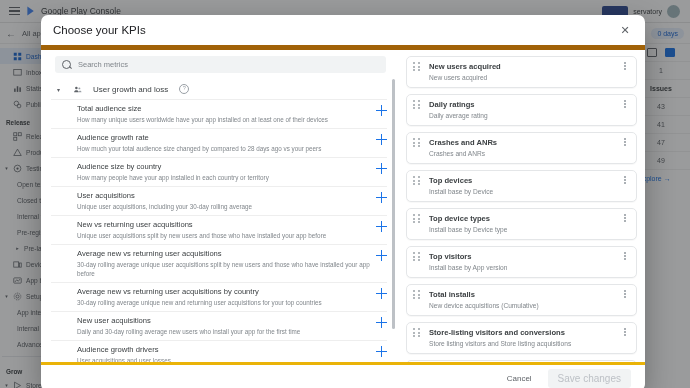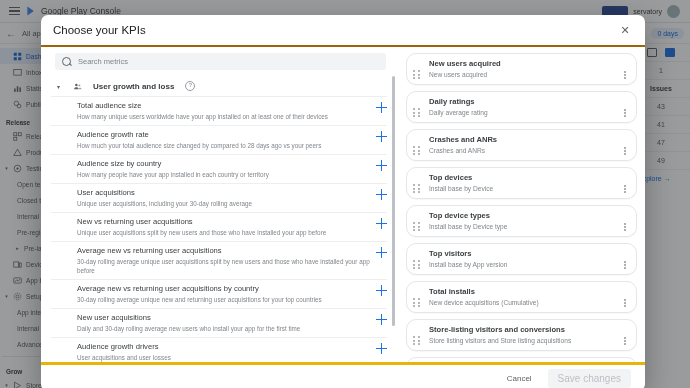--- a/index.html
+++ b/index.html
@@ -46,51 +46,51 @@
   
   #modal{
     position:absolute;left:41px;top:15px;width:604px;height:376px;
     background:#fff;border-radius:7px;box-shadow:0 10px 30px rgba(0,0,0,.30);
     display:flex;flex-direction:column;overflow:hidden;
   }
   #modal-head{height:30px;flex:0 0 30px;display:flex;align-items:center;padding:0 12px;}
   #modal-title{font-size:11.5px;color:#202124;}
   #close-btn{margin-left:auto;width:16px;height:16px;display:flex;align-items:center;justify-content:center;
              font-size:11px;color:#5f6368;cursor:pointer;}
-  #modal-body{flex:1;display:flex;min-height:0;border-top:2px solid #a16207;}
+  #modal-body{flex:1;display:flex;min-height:0;border-top:5px solid #a16207;}
   
   #left-col{width:345px;flex:0 0 345px;display:flex;flex-direction:column;min-height:0;padding:6px 0 0 10px;}
   #search-wrap{height:17px;flex:0 0 17px;background:#f1f3f4;border-radius:3px;display:flex;align-items:center;
                gap:5px;padding:0 7px;margin:0 10px 6px 4px;}
   #search-input{border:0;background:transparent;outline:none;font-size:7.5px;color:#5f6368;flex:1;
                 font-family:inherit;}
   #search-input::placeholder{color:#80868b;}
   .mag{width:7px;height:7px;border:1.1px solid #5f6368;border-radius:50%;position:relative;flex:0 0 7px;}
   .mag:after{content:"";position:absolute;width:3px;height:1.1px;background:#5f6368;transform:rotate(45deg);right:-2px;bottom:0;}
   #metric-scroll{flex:1;overflow:hidden;position:relative;padding-right:9px;}
-  .cat-head{display:flex;align-items:center;gap:11px;height:20px;padding-left:4px;font-weight:bold;}
+  .cat-head{display:flex;align-items:center;gap:11px;height:20px;padding-left:4px;}
   .cat-caret{font-size:6px;color:#5f6368;width:7px;text-align:center;}
   .cat-ico{width:9px;height:9px;flex:0 0 9px;}
   .cat-label{font-size:8px;color:#3c4043;}
   .cat-info{width:8px;height:8px;border:1px solid #9aa0a6;border-radius:50%;font-size:5.5px;color:#9aa0a6;
             display:flex;align-items:center;justify-content:center;line-height:1;}
   .metric-row{display:flex;align-items:flex-start;border-top:1px solid #eeeeee;padding:4px 0 4px 26px;min-height:15px;}
   .metric-txt{flex:1;padding-right:6px;}
   .metric-name{font-size:7.6px;color:#3c4043;line-height:10px;}
   .metric-desc{font-size:6.3px;color:#80868b;line-height:9px;margin-top:1px;}
   .plus{width:11px;flex:0 0 11px;height:11px;position:relative;margin-top:1px;cursor:pointer;}
   .plus:before,.plus:after{content:"";position:absolute;background:#1a73e8;}
   .plus:before{left:0;right:0;top:4.8px;height:1.5px;}
   .plus:after{top:0;bottom:0;left:4.8px;width:1.5px;}
   
   #lscroll{position:absolute;right:1px;top:0;width:3px;height:250px;background:#bdc1c6;border-radius:2px;}
   
   #right-col{flex:1;min-width:0;display:flex;flex-direction:column;background:#fff;padding:6px 8px 0 10px;position:relative;}
   #card-scroll{flex:1;overflow:hidden;}
-  .kcard{display:flex;align-items:flex-end;border:1px solid #e4e6e8;border-radius:10px;padding:5px 6px;margin-bottom:6px;
+  .kcard{display:flex;align-items:flex-start;border:1px solid #e4e6e8;border-radius:5px;padding:5px 6px;margin-bottom:6px;
          background:#fff;box-shadow:0 1px 1px rgba(0,0,0,.03);}
   .drag{width:9px;flex:0 0 9px;display:grid;grid-template-columns:1fr 1fr;gap:1.5px;margin-right:7px;}
   .drag span{width:2px;height:2px;background:#9aa0a6;border-radius:50%;}
   .ktxt{flex:1;min-width:0;}
   .ktitle{font-size:7.6px;color:#3c4043;font-weight:bold;line-height:10px;}
   .ksub{font-size:6.6px;color:#80868b;line-height:9px;margin-top:1px;}
   .kdots{width:10px;flex:0 0 10px;display:flex;flex-direction:column;align-items:center;gap:1.5px;cursor:pointer;}
   .kdots span{width:1.6px;height:1.6px;background:#9aa0a6;border-radius:50%;}
   #modal-foot{height:26px;flex:0 0 26px;display:flex;align-items:center;justify-content:flex-end;gap:10px;
               padding:0 14px;border-top:3px solid #eab308;}

